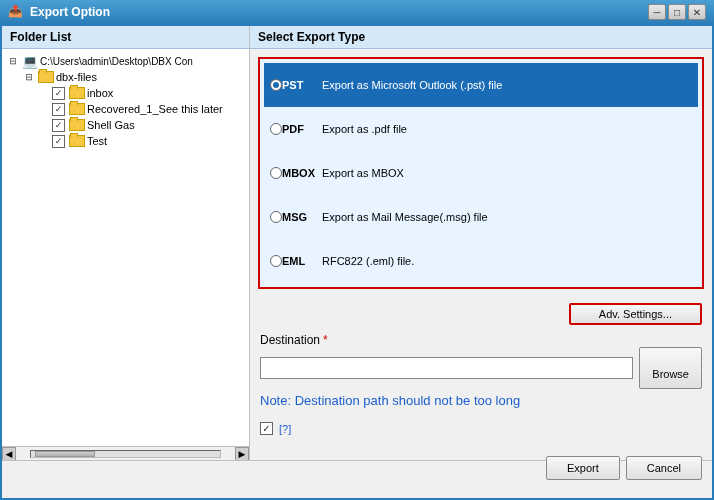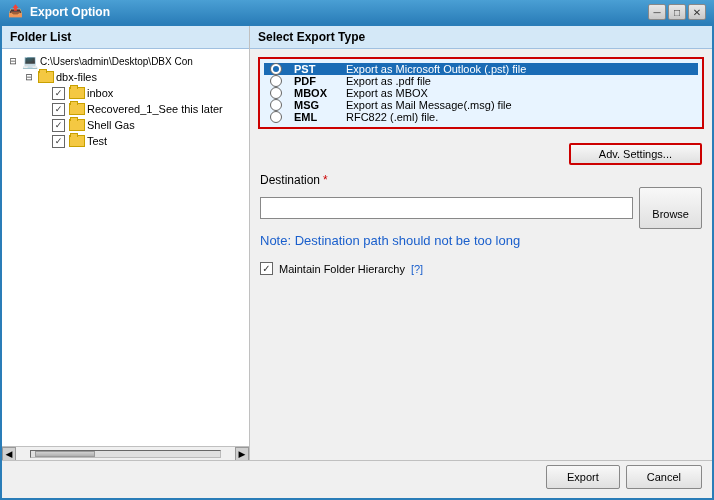--- a/index.html
+++ b/index.html
@@ -150,23 +150,23 @@
     .export-type-area {
       margin: 8px;
       border: 2px solid #cc0000;
       background: #e8f4ff;
       padding: 4px;
     }
 
     .export-option {
       display: flex;
       align-items: flex-end;
-      padding: 0 6px;
+      padding: 16px 6px;
       cursor: pointer;
-      gap: 12px;
+      gap: 0;
     }
     .export-option.selected {
       background: #1a6bb5;
       color: white;
     }
 
     .radio-btn {
       width: 12px; height: 12px;
       border-radius: 50%;
       border: 1px solid #666;
@@ -239,22 +239,22 @@
     .maintain-checkbox.checked::after { content: '✓'; font-size: 10px; color: #333; }
     .maintain-label { font-size: 11px; }
     .help-link { color: #1a5fcc; font-size: 11px; cursor: pointer; }
 
     
     .bottom-bar {
       background: #f0f0f0;
       border-top: 1px solid #c0c0c0;
       display: flex;
       justify-content: flex-end;
-      align-items: flex-start;
-      padding: 4px 10px;
+      align-items: flex-end;
+      padding: 18px 10px;
       gap: 6px;
       height: 38px;
     }
     .action-btn {
       padding: 4px 20px;
       background: linear-gradient(to bottom, #f8f8f8, #e0e0e0);
       border: 1px solid #888;
       border-radius: 2px;
       cursor: pointer;
       font-size: 11px;
@@ -384,21 +384,20 @@
         </div>
         <div class="dest-row">
           <input class="dest-input" type="text" style="">
           <button class="browse-btn">Browse</button>
         </div>
         <div class="dest-note">Note: Destination path should not be too long</div>
       </div>
 
       <div class="maintain-row">
         <span class="maintain-checkbox checked"></span>
-        <span class="maintain-label">Maintain Folder Hierarchy</span>
         <span class="help-link">[?]</span>
       </div>
 
     </div>
   </div>
 
   <div class="bottom-bar">
     <button class="action-btn">Export</button>
     <button class="action-btn">Cancel</button>
   </div>

